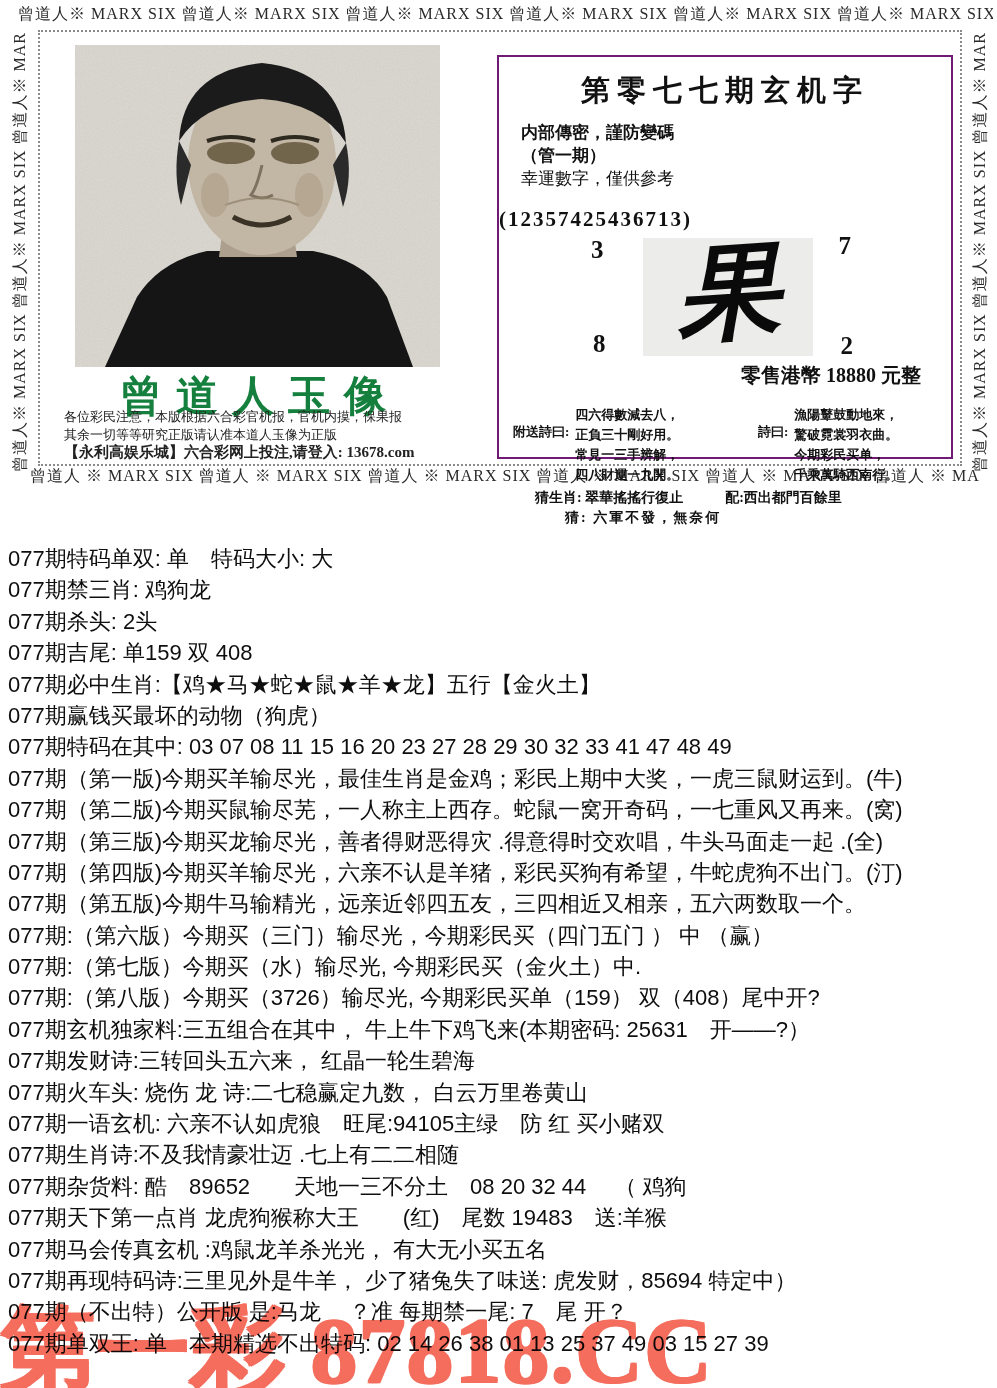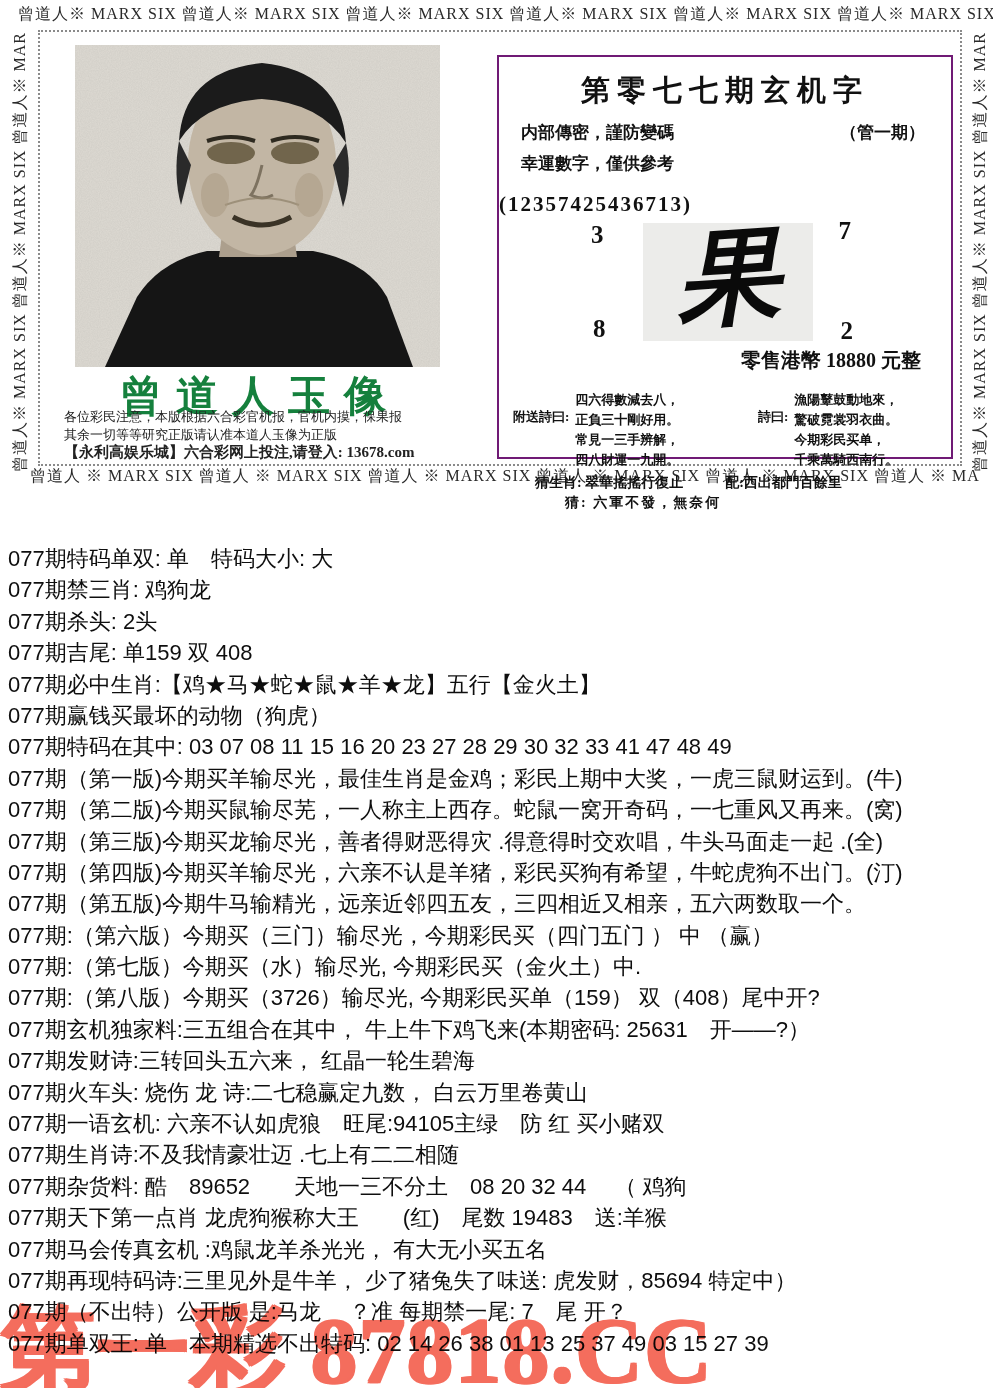--- a/index.html
+++ b/index.html
@@ -30,22 +30,22 @@
                  font-family:"Liberation Serif",serif;color:#222;}
   .note1{top:408px;font-size:13px;}
   .note2{top:426px;font-size:13px;}
   .note3{top:443px;font-size:15px;font-weight:bold;}
 
   
   .mystery-box{position:absolute;left:497px;top:55px;width:452px;height:400px;
                border:2px solid #701a75;font-family:"Liberation Serif",serif;color:#111;}
   .mb-title{margin-top:14px;text-align:center;font-size:29px;font-weight:bold;letter-spacing:7px;}
   .mb-row1{display:flex;justify-content:space-between;margin:10px 26px 0 22px;
-           font-size:17px;font-weight:bold;}
-  .mb-row2{margin:8px 0 0 22px;font-size:17px;font-weight:bold;}
+           font-size:17px;font-weight:bold;flex-direction:column;}
+  .mb-row2{margin:0 0 0 22px;font-size:17px;font-weight:normal;}
   .mb-lucky{margin-top:17px;text-align:left;font-size:21px;font-weight:bold;letter-spacing:2px;}
   .mb-glyph-area{position:relative;width:300px;height:122px;margin:4px auto 0;}
   .mb-halo{position:absolute;left:68px;top:2px;width:170px;height:118px;background:#ececea;}
   .mb-glyph{position:absolute;left:68px;top:-8px;width:170px;height:130px;text-align:center;
             font-size:104px;font-weight:bold;font-style:italic;line-height:130px;
             transform:rotate(-4deg);color:#0a0a0a;}
   .mb-corner{position:absolute;font-size:25px;font-weight:bold;}
   .c-tl{left:16px;top:0px;} .c-tr{right:24px;top:-4px;}
   .c-bl{left:18px;bottom:0px;} .c-br{right:22px;bottom:-2px;}
   .mb-price{margin:4px 30px 16px 0;text-align:right;font-size:20px;font-weight:bold;}

